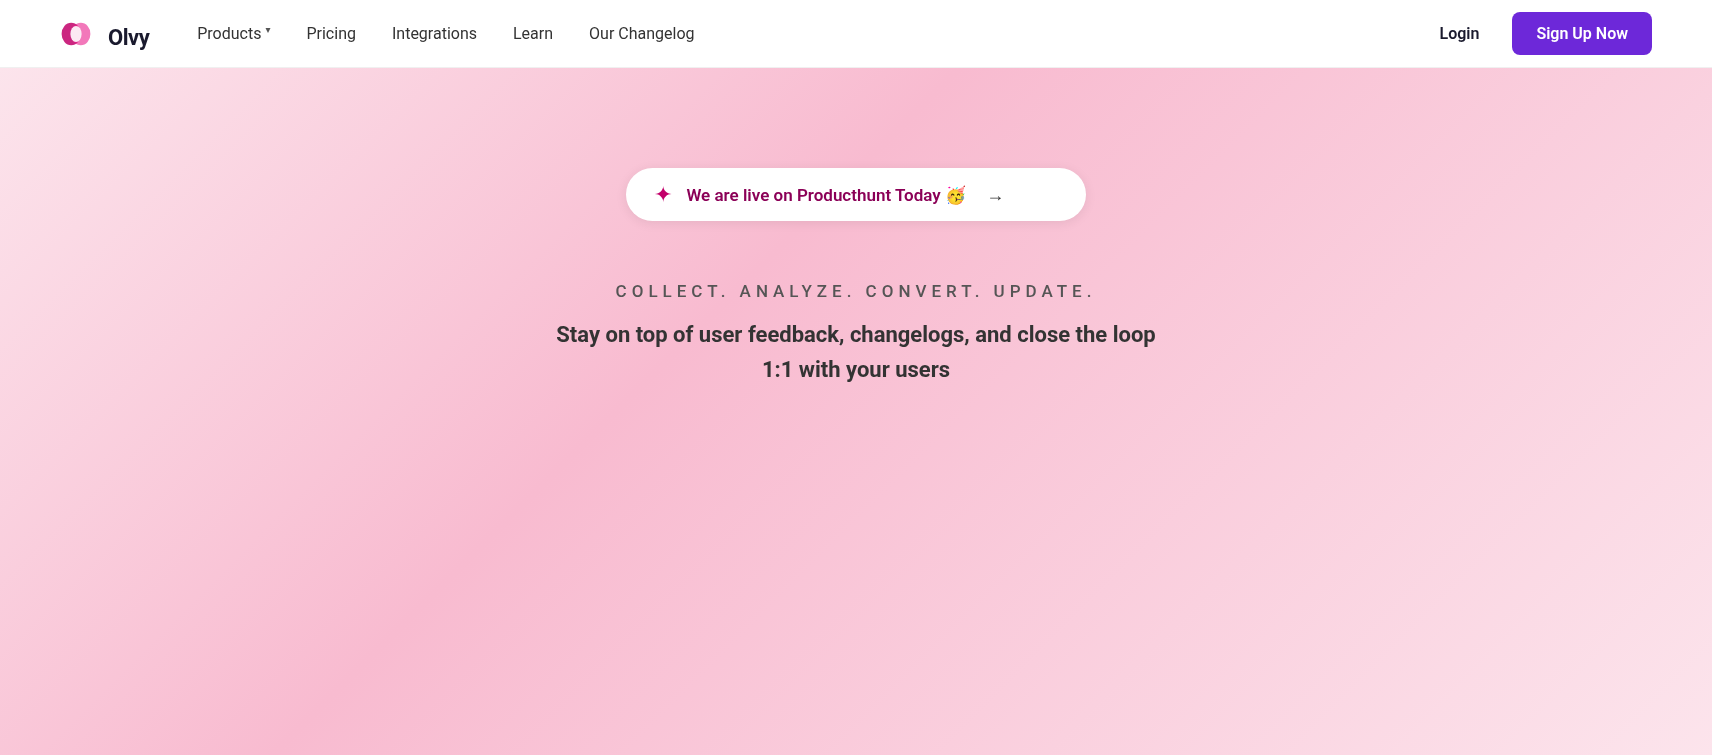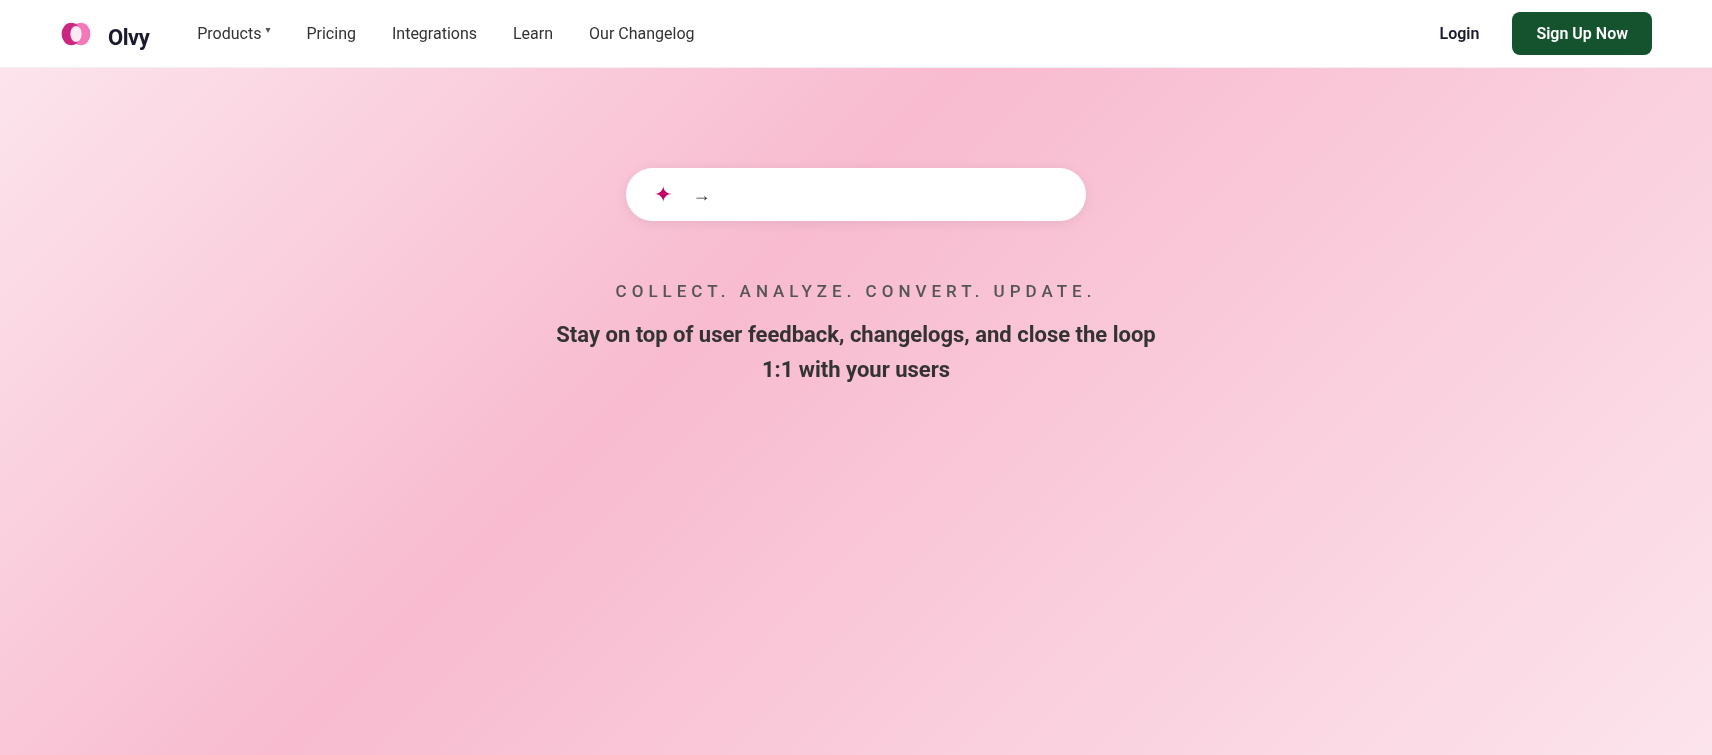--- a/index.html
+++ b/index.html
@@ -85,21 +85,21 @@
       font-size: 16px;
       font-weight: 600;
       color: #1a1a2e;
       cursor: pointer;
       background: none;
       border: none;
       text-decoration: none;
     }
 
     .signup-btn {
-      background: #14532d;
+      background: #6d28d9;
       color: #ffffff;
       border: none;
       border-radius: 8px;
       padding: 12px 24px;
       font-size: 16px;
       font-weight: 600;
       cursor: pointer;
       text-decoration: none;
       display: inline-block;
     }
@@ -224,20 +224,21 @@
   <div class="navbar-right">
     <a class="login-btn" href="#">Login</a>
     <a class="signup-btn" href="#">Sign Up Now</a>
   </div>
 </nav>
 
 <section class="hero">
 
   <div class="announcement-banner">
     <span class="sparkle-icon">✦</span>
+    <span class="announcement-text">We are live on Producthunt Today 🥳</span>
     <span class="announcement-arrow">→</span>
   </div>
 
   <p class="tagline">COLLECT.  ANALYZE.  CONVERT.  UPDATE.</p>
 
 
   <p class="subheadline">Stay on top of user feedback, changelogs, and close the loop 1:1 with your users</p>
 
 </section>
 

